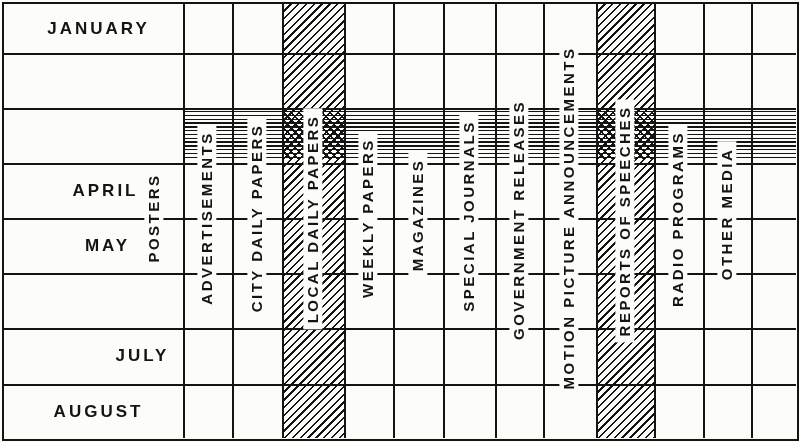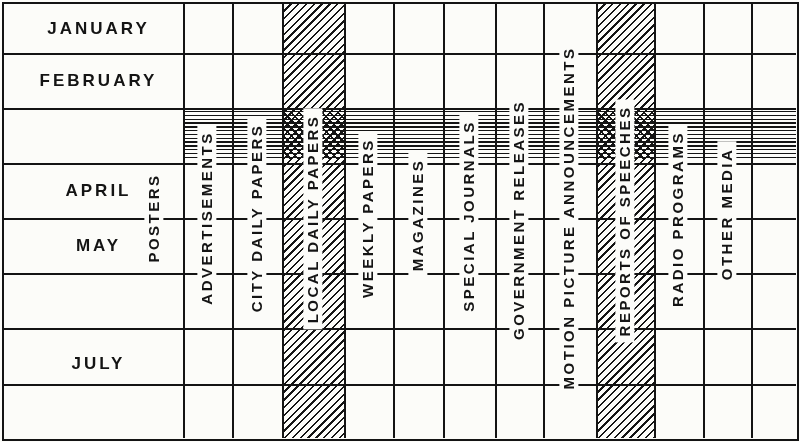--- a/index.html
+++ b/index.html
@@ -74,24 +74,24 @@
   <div class="hline" style="top:108px;"></div>
   <div class="hline" style="top:163px;"></div>
   <div class="hline" style="top:218px;"></div>
   <div class="hline" style="top:273px;"></div>
   <div class="hline" style="top:328px;"></div>
   <div class="hline" style="top:384px;"></div>
 
   <div class="frame"></div>
 
   <div class="mlabel" style="top:4px;height:49px;">JANUARY</div>
-  <div class="mlabel" style="top:53px;height:55px;">FEBRUARY</div>
-  <div class="mlabel" style="top:163px;height:55px;">APRIL</div>
-  <div class="mlabel" style="top:218px;height:55px;">MAY</div>
-  <div class="mlabel" style="top:336px;height:56px;">JULY</div>
+  <div class="mlabel" style="top:163px;height:55px;padding-left:7px;">APRIL</div>
+  <div class="mlabel" style="top:218px;height:55px;padding-left:9px;">MAY</div>
+  <div class="mlabel" style="top:328px;height:56px;padding-left:44px;">JULY</div>
+  <div class="mlabel" style="top:384px;height:55px;">AUGUST</div>
 
   <div class="vlabel" style="left:154px;top:218px;">POSTERS</div>
   <div class="vlabel" style="left:207px;top:218px;">ADVERTISEMENTS</div>
   <div class="vlabel" style="left:257px;top:218px;">CITY DAILY PAPERS</div>
   <div class="vlabel" style="left:313px;top:219px;">LOCAL DAILY PAPERS</div>
   <div class="vlabel" style="left:368px;top:218px;">WEEKLY PAPERS</div>
   <div class="vlabel" style="left:418px;top:215px;">MAGAZINES</div>
   <div class="vlabel" style="left:469px;top:216px;">SPECIAL JOURNALS</div>
   <div class="vlabel" style="left:519px;top:220px;">GOVERNMENT RELEASES</div>
   <div class="vlabel" style="left:569px;top:218px;">MOTION PICTURE ANNOUNCEMENTS</div>

